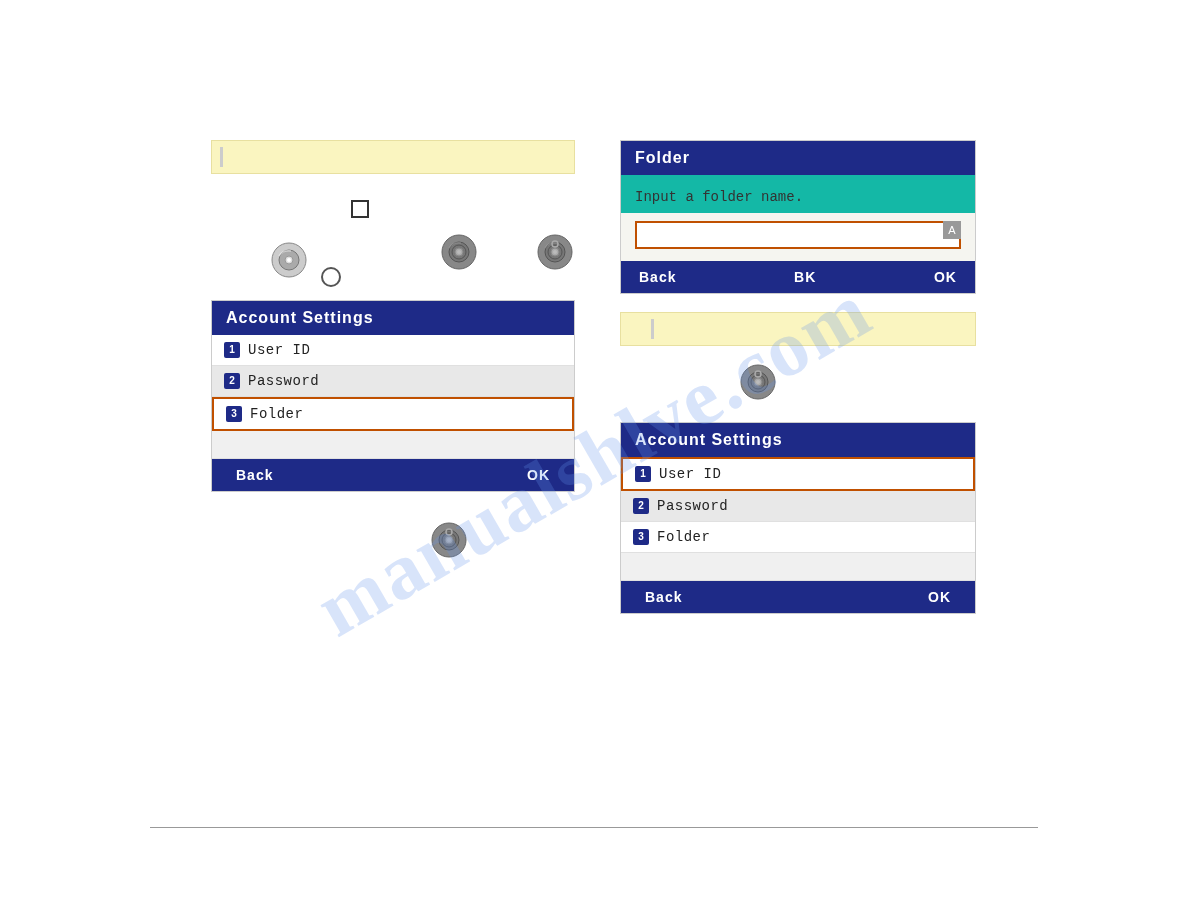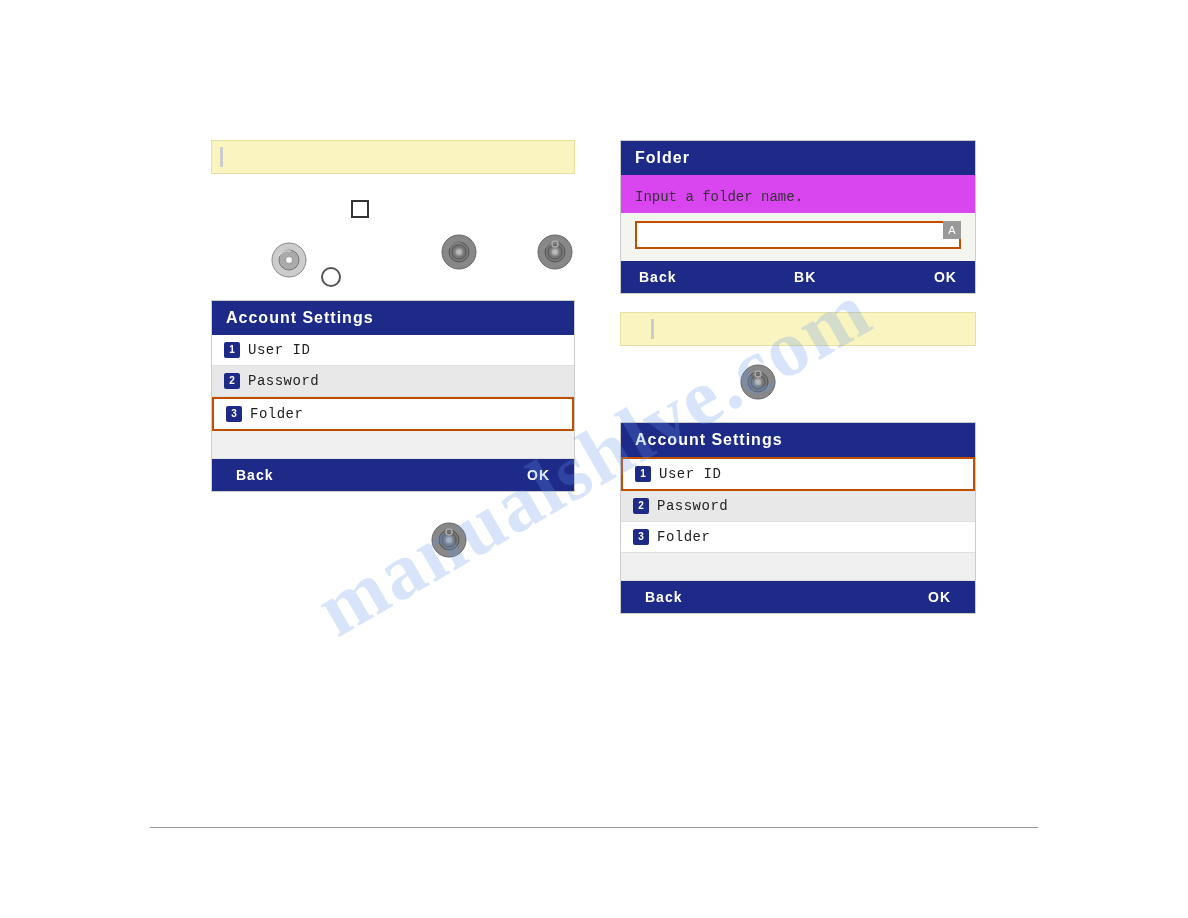--- a/index.html
+++ b/index.html
@@ -170,21 +170,21 @@
     .folder-dialog {
       border: 1px solid #ccc;
       margin-bottom: 18px;
     }
 
     .folder-instruction {
       padding: 14px 30px 8px 14px;
       font-size: 14px;
       font-family: 'Courier New', monospace;
       color: #333;
-      background: #d946ef;
+      background: #14b8a6;
     }
 
     .folder-input-area {
       background: #f5f5f0;
       padding: 8px 14px 12px 14px;
       position: relative;
     }
 
     .folder-input-label {
       position: absolute;

